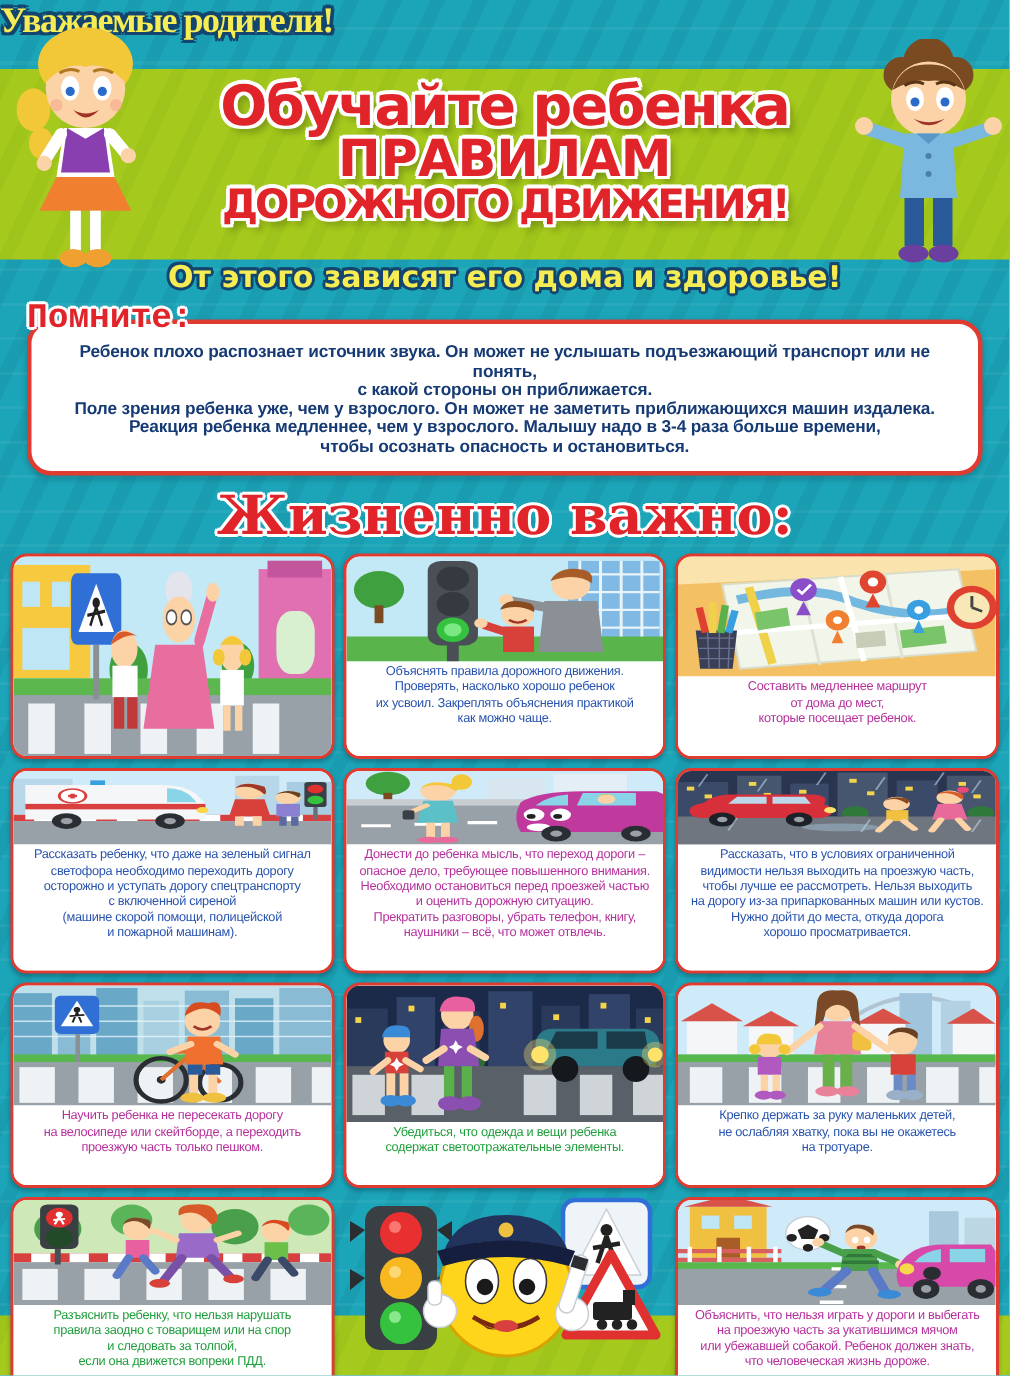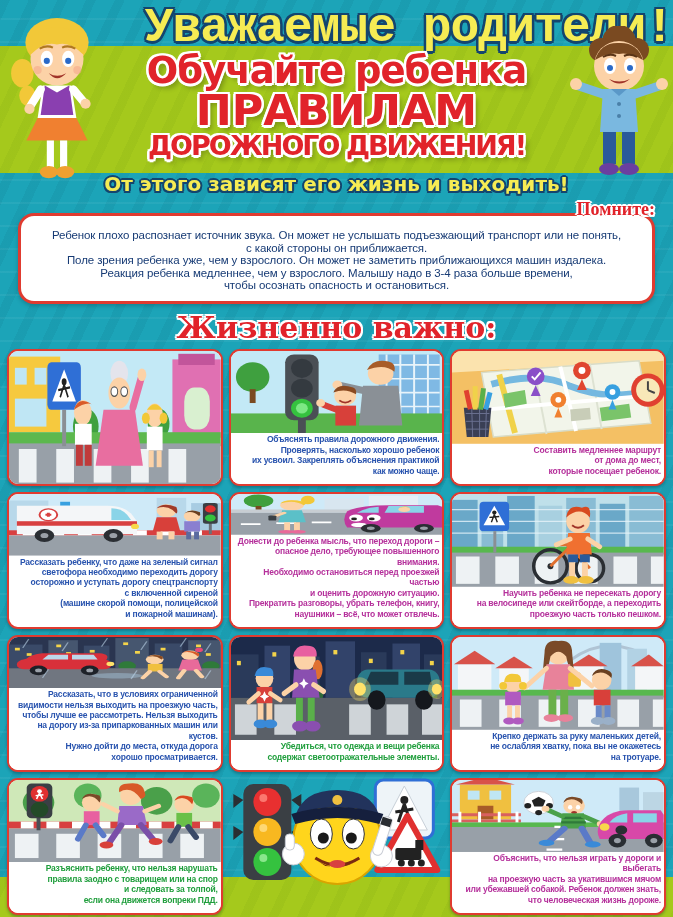--- a/index.html
+++ b/index.html
@@ -7,62 +7,62 @@
   .poster{position:relative;width:673px;height:917px;overflow:hidden;
     background-color:#1ca4b8;
     background-image:
       repeating-linear-gradient(115deg, rgba(0,60,80,.07) 0 9px, transparent 9px 26px),
       repeating-linear-gradient(0deg, rgba(255,255,255,.05) 0 2px, transparent 2px 23px);
   }
   
   .header{position:relative;height:199px;}
   .green-band{position:absolute;left:0;right:0;top:46px;height:127px;background:#a5c91c;
     background-image:repeating-linear-gradient(115deg, rgba(60,110,0,.06) 0 9px, transparent 9px 26px);}
-  .main-title{position:absolute;top:1px;left:0;width:100%;text-align:right;
-    font-family:Liberation Mono, monospace;font-weight:bold;font-size:48px;letter-spacing:-1px;
+  .main-title{position:absolute;top:1px;left:0;width:100%;text-align:left;
+    font-family:Liberation Serif, serif;font-weight:bold;font-size:24px;letter-spacing:-1px;
     color:#f6ec54;
     text-shadow:2.5px 0 0 #14456e,-2.5px 0 0 #14456e,0 2.5px 0 #14456e,0 -2.5px 0 #14456e,
       2px 2px 0 #14456e,-2px 2px 0 #14456e,2px -2px 0 #14456e,-2px -2px 0 #14456e;}
   .sub-title{position:absolute;top:52px;left:0;width:100%;text-align:center;line-height:1.0;
     font-family:"DejaVu Sans",sans-serif;font-weight:bold;color:#e1232a;
     text-shadow:2.5px 0 0 #fff,-2.5px 0 0 #fff,0 2.5px 0 #fff,0 -2.5px 0 #fff,
       2px 2px 0 #fff,-2px 2px 0 #fff,2px -2px 0 #fff,-2px -2px 0 #fff,4px 5px 5px rgba(0,0,0,.25);}
   .sub-title .l1{font-size:37px;letter-spacing:-1px;}
-  .sub-title .l2{font-size:43px;letter-spacing:0;}
+  .sub-title .l2{font-size:34px;letter-spacing:0;}
   .sub-title .l3{font-size:27px;letter-spacing:-2px;}
   .tagline{position:absolute;top:172px;left:0;width:100%;text-align:center;
     font-family:"DejaVu Sans",sans-serif;font-weight:bold;font-size:20px;color:#f6ec54;
     text-shadow:2px 0 0 #14456e,-2px 0 0 #14456e,0 2px 0 #14456e,0 -2px 0 #14456e,
       1.5px 1.5px 0 #14456e,-1.5px 1.5px 0 #14456e,1.5px -1.5px 0 #14456e,-1.5px -1.5px 0 #14456e;}
   .char{position:absolute;z-index:3;}
   .char.girl{left:6px;top:14px;width:102px;height:168px;}
   .char.boy{right:2px;top:26px;width:104px;height:160px;}
   
   .remember-wrap{position:relative;margin:14px 18px 0 18px;}
   .remember-box{background:#fff;border:3px solid #e03b30;border-radius:16px;
     padding:13px 10px 9px 10px;box-shadow:0 2px 4px rgba(0,30,40,.25);}
-  .remember-title{position:absolute;top:-14px;left:0;width:100%;text-align:right;
-    font-family:Liberation Serif, serif;font-weight:bold;font-size:18px;color:#e1232a;
+  .remember-title{position:absolute;top:-14px;left:0;width:100%;text-align:left;
+    font-family:Liberation Mono, monospace;font-weight:bold;font-size:23px;color:#e1232a;
     text-shadow:2px 0 0 #fff,-2px 0 0 #fff,0 2px 0 #fff,0 -2px 0 #fff,
       1.5px 1.5px 0 #fff,-1.5px 1.5px 0 #fff,1.5px -1.5px 0 #fff,-1.5px -1.5px 0 #fff;z-index:2;}
-  .remember-text{white-space:pre-line;text-align:center;color:#163a74;font-weight:normal;
+  .remember-text{white-space:pre-line;text-align:center;color:#163a74;font-weight:bold;
     font-size:11.5px;line-height:12.6px;letter-spacing:-0.1px;}
   
   .vital-title{margin-top:6px;text-align:center;font-family:"DejaVu Serif",serif;font-weight:bold;
-    font-size:30px;color:#e1232a;
+    font-size:36px;color:#e1232a;
     text-shadow:2px 0 0 #fff,-2px 0 0 #fff,0 2px 0 #fff,0 -2px 0 #fff,
       1.6px 1.6px 0 #fff,-1.6px 1.6px 0 #fff,1.6px -1.6px 0 #fff,-1.6px -1.6px 0 #fff;}
   .grid{position:relative;z-index:2;margin:4px 7px 0 7px;display:grid;
     grid-template-columns:repeat(3,1fr);grid-auto-rows:137px;gap:6px;}
   .card{background:#fff;border:2.5px solid #e03b30;border-radius:11px;overflow:hidden;
     display:flex;flex-direction:column;box-shadow:0 2px 3px rgba(0,30,40,.3);}
   .scene{flex:1 1 0;min-height:0;}
   .scene svg{width:100%;height:100%;display:block;}
-  .caption{flex:0 0 auto;padding:1px 3px 8px 3px;text-align:right;white-space:pre-line;
-    font-weight:bold;font-size:8.5px;line-height:10.4px;letter-spacing:-0.2px;background:#fff;}
+  .caption{flex:0 0 auto;padding:1px 3px 20px 3px;text-align:center;white-space:pre-line;
+    font-weight:normal;font-size:8.5px;line-height:10.4px;letter-spacing:-0.2px;background:#fff;}
   .mascot-cell{display:flex;align-items:flex-start;justify-content:center;}
   .mascot-cell svg{width:100%;height:110px;display:block;}
   
   .green-footer{position:absolute;left:0;right:0;bottom:0;height:40px;background:#a5c91c;z-index:1;
     background-image:repeating-linear-gradient(115deg, rgba(60,110,0,.06) 0 9px, transparent 9px 26px);}
 </style>
 </head>
 <body>
 
 <div class="poster">
@@ -71,21 +71,21 @@
     <div class="green-band"></div>
 
     <div class="main-title">Уважаемые родители!</div>
 
     <div class="sub-title">
       <div class="l1">Обучайте ребенка</div>
       <div class="l2">ПРАВИЛАМ</div>
       <div class="l3">ДОРОЖНОГО ДВИЖЕНИЯ!</div>
     </div>
 
-    <div class="tagline">От этого зависят его жизнь и выходить!</div>
+    <div class="tagline">От этого зависят его дома и здоровье!</div>
 
     <div class="char girl">
       <svg viewBox="0 0 100 165" preserveAspectRatio="xMidYMid meet">
         <ellipse cx="16" cy="58" rx="11" ry="14" fill="#f2c838"></ellipse>
         <ellipse cx="21" cy="80" rx="8" ry="10" fill="#f2c838"></ellipse>
         <ellipse cx="50" cy="28" rx="31" ry="24" fill="#f2c838"></ellipse>
         <circle cx="50" cy="44" r="26" fill="#fcd2a7"></circle>
         <path d="M24 40 Q28 12 50 13 Q72 12 76 40 Q62 26 50 30 Q38 26 24 40 Z" fill="#f2c838"></path>
         <ellipse cx="40" cy="44" rx="6" ry="8" fill="#fff"></ellipse>
           <circle cx="40" cy="46" r="3" fill="#2a6ac8"></circle>
@@ -341,21 +341,21 @@
           <path d="M178 30 Q184 22 194 28 Q195 32 193 34 Q186 24 178 30 Z" fill="#6a4020"></path>
           <rect x="178" y="42" width="16" height="16" fill="#8a7fd0"></rect>
           <rect x="180" y="58" width="5" height="12" fill="#5a6aa0"></rect>
             <rect x="188" y="58" width="5" height="12" fill="#5a6aa0"></rect>
           <rect x="203" y="14" width="3" height="48" fill="#6a7078"></rect>
           <rect x="197" y="14" width="15" height="32" rx="3" fill="#3a3f44"></rect>
           <circle cx="204.5" cy="23" r="5.5" fill="#e03030"></circle>
           <circle cx="204.5" cy="37" r="5.5" fill="#35c23f"></circle>
         </svg>
       </div>
-      <div class="caption" style="color: rgb(40, 83, 174); border-radius: 12px;">Рассказать ребенку, что даже на зеленый сигнал
+      <div class="caption" style="color: rgb(40, 83, 174);">Рассказать ребенку, что даже на зеленый сигнал
 светофора необходимо переходить дорогу
 осторожно и уступать дорогу спецтранспорту
 с включенной сиреной
 (машине скорой помощи, полицейской
 и пожарной машинам).</div>
     </div>
 
     <div class="card">
       <div class="scene">
         <svg viewBox="0 0 215 95" preserveAspectRatio="none">
@@ -392,73 +392,20 @@
           <circle cx="196" cy="80" r="10" fill="#2a2e33"></circle>
             <circle cx="196" cy="80" r="4" fill="#9aa0a8"></circle>
         </svg>
       </div>
       <div class="caption" style="color: rgb(181, 48, 155);">Донести до ребенка мысль, что переход дороги –
 опасное дело, требующее повышенного внимания.
 Необходимо остановиться перед проезжей частью
 и оценить дорожную ситуацию.
 Прекратить разговоры, убрать телефон, книгу,
 наушники – всё, что может отвлечь.</div>
-    </div>
-
-    <div class="card">
-      <div class="scene">
-        <svg viewBox="0 0 215 95" preserveAspectRatio="none">
-          <rect width="215" height="60" fill="#bfe0ea"></rect>
-          <rect x="0" y="6" width="26" height="50" fill="#6aa8c8"></rect>
-            <rect x="30" y="14" width="22" height="42" fill="#89bcd4"></rect>
-          <rect x="56" y="2" width="28" height="54" fill="#6aa8c8"></rect>
-            <rect x="88" y="12" width="24" height="44" fill="#a8d0e0"></rect>
-          <rect x="116" y="4" width="30" height="52" fill="#89bcd4"></rect>
-            <rect x="150" y="10" width="26" height="46" fill="#6aa8c8"></rect>
-          <rect x="180" y="2" width="35" height="54" fill="#89bcd4"></rect>
-          <g stroke="#e8f4fa" stroke-width="1.2" opacity=".8">
-            <line x1="0" y1="16" x2="215" y2="16"></line>
-              <line x1="0" y1="28" x2="215" y2="28"></line>
-              <line x1="0" y1="40" x2="215" y2="40"></line>
-          </g>
-          <rect x="0" y="54" width="215" height="8" fill="#58b84e"></rect>
-          <rect x="0" y="60" width="215" height="35" fill="#98a0a8"></rect>
-          <g fill="#eef2f4">
-              <rect x="4" y="64" width="24" height="28"></rect>
-              <rect x="44" y="64" width="24" height="28"></rect>
-              <rect x="84" y="64" width="24" height="28"></rect>
-              <rect x="124" y="64" width="24" height="28"></rect>
-              <rect x="164" y="64" width="24" height="28"></rect>
-              <rect x="202" y="64" width="13" height="28"></rect>
-            </g>
-          <rect x="42" y="38" width="3" height="22" fill="#8a8f94"></rect>
-          <rect x="28" y="8" width="30" height="30" rx="4" fill="#2f6fd6"></rect>
-          <path d="M43 12 L32 32 L54 32 Z" fill="#fff"></path>
-          <circle cx="43" cy="19" r="2.2" fill="#222"></circle>
-            <path d="M43 21 L40 29 M43 21 L46 29 M38 24 L48 23" stroke="#222" stroke-width="1.4"></path>
-          <circle cx="100" cy="74" r="17" fill="none" stroke="#2a2e33" stroke-width="3.5"></circle>
-          <circle cx="100" cy="74" r="3" fill="#2a2e33"></circle>
-          <circle cx="140" cy="76" r="14" fill="none" stroke="#2a2e33" stroke-width="3.5"></circle>
-          <path d="M100 74 L120 54 L140 76 M120 54 L112 50 M104 52 L122 52" stroke="#e07030" stroke-width="3" fill="none"></path>
-          <circle cx="128" cy="28" r="12" fill="#fcd2a7"></circle>
-          <path d="M116 24 Q118 10 132 14 Q142 10 140 24 Q130 12 116 24 Z" fill="#d84a20"></path>
-          <path d="M122 32 Q128 37 134 32" stroke="#a03328" stroke-width="2" fill="none"></path>
-          <path d="M118 40 L140 40 L142 62 L116 62 Z" fill="#f07030"></path>
-          <path d="M120 46 L106 52 M138 46 L150 54" stroke="#fcd2a7" stroke-width="5" stroke-linecap="round"></path>
-          <rect x="118" y="62" width="10" height="8" fill="#2a5a9a"></rect>
-            <rect x="130" y="62" width="10" height="8" fill="#2a5a9a"></rect>
-          <rect x="119" y="70" width="6" height="16" fill="#fcd2a7"></rect>
-            <rect x="132" y="70" width="6" height="16" fill="#fcd2a7"></rect>
-          <ellipse cx="121" cy="88" rx="8" ry="4" fill="#f0c040"></ellipse>
-            <ellipse cx="136" cy="88" rx="8" ry="4" fill="#f0c040"></ellipse>
-        </svg>
-      </div>
-      <div class="caption" style="color: rgb(181, 48, 155);">Научить ребенка не пересекать дорогу
-на велосипеде или скейтборде, а переходить
-проезжую часть только пешком.</div>
     </div>
 
     <div class="card">
       <div class="scene">
         <svg viewBox="0 0 215 95" preserveAspectRatio="none">
           <rect width="215" height="95" fill="#2a3550"></rect>
           <rect x="0" y="14" width="34" height="44" fill="#3a4a68"></rect>
             <rect x="40" y="6" width="30" height="52" fill="#46566f"></rect>
           <rect x="76" y="16" width="26" height="42" fill="#3a4a68"></rect>
             <rect x="108" y="2" width="34" height="56" fill="#46566f"></rect>
@@ -512,20 +459,73 @@
               <line x1="205" y1="62" x2="199" y2="78"></line>
           </g>
         </svg>
       </div>
       <div class="caption" style="color: rgb(40, 83, 174);">Рассказать, что в условиях ограниченной
 видимости нельзя выходить на проезжую часть,
 чтобы лучше ее рассмотреть. Нельзя выходить
 на дорогу из-за припаркованных машин или кустов.
 Нужно дойти до места, откуда дорога
 хорошо просматривается.</div>
+    </div>
+
+    <div class="card">
+      <div class="scene">
+        <svg viewBox="0 0 215 95" preserveAspectRatio="none">
+          <rect width="215" height="60" fill="#bfe0ea"></rect>
+          <rect x="0" y="6" width="26" height="50" fill="#6aa8c8"></rect>
+            <rect x="30" y="14" width="22" height="42" fill="#89bcd4"></rect>
+          <rect x="56" y="2" width="28" height="54" fill="#6aa8c8"></rect>
+            <rect x="88" y="12" width="24" height="44" fill="#a8d0e0"></rect>
+          <rect x="116" y="4" width="30" height="52" fill="#89bcd4"></rect>
+            <rect x="150" y="10" width="26" height="46" fill="#6aa8c8"></rect>
+          <rect x="180" y="2" width="35" height="54" fill="#89bcd4"></rect>
+          <g stroke="#e8f4fa" stroke-width="1.2" opacity=".8">
+            <line x1="0" y1="16" x2="215" y2="16"></line>
+              <line x1="0" y1="28" x2="215" y2="28"></line>
+              <line x1="0" y1="40" x2="215" y2="40"></line>
+          </g>
+          <rect x="0" y="54" width="215" height="8" fill="#58b84e"></rect>
+          <rect x="0" y="60" width="215" height="35" fill="#98a0a8"></rect>
+          <g fill="#eef2f4">
+              <rect x="4" y="64" width="24" height="28"></rect>
+              <rect x="44" y="64" width="24" height="28"></rect>
+              <rect x="84" y="64" width="24" height="28"></rect>
+              <rect x="124" y="64" width="24" height="28"></rect>
+              <rect x="164" y="64" width="24" height="28"></rect>
+              <rect x="202" y="64" width="13" height="28"></rect>
+            </g>
+          <rect x="42" y="38" width="3" height="22" fill="#8a8f94"></rect>
+          <rect x="28" y="8" width="30" height="30" rx="4" fill="#2f6fd6"></rect>
+          <path d="M43 12 L32 32 L54 32 Z" fill="#fff"></path>
+          <circle cx="43" cy="19" r="2.2" fill="#222"></circle>
+            <path d="M43 21 L40 29 M43 21 L46 29 M38 24 L48 23" stroke="#222" stroke-width="1.4"></path>
+          <circle cx="100" cy="74" r="17" fill="none" stroke="#2a2e33" stroke-width="3.5"></circle>
+          <circle cx="100" cy="74" r="3" fill="#2a2e33"></circle>
+          <circle cx="140" cy="76" r="14" fill="none" stroke="#2a2e33" stroke-width="3.5"></circle>
+          <path d="M100 74 L120 54 L140 76 M120 54 L112 50 M104 52 L122 52" stroke="#e07030" stroke-width="3" fill="none"></path>
+          <circle cx="128" cy="28" r="12" fill="#fcd2a7"></circle>
+          <path d="M116 24 Q118 10 132 14 Q142 10 140 24 Q130 12 116 24 Z" fill="#d84a20"></path>
+          <path d="M122 32 Q128 37 134 32" stroke="#a03328" stroke-width="2" fill="none"></path>
+          <path d="M118 40 L140 40 L142 62 L116 62 Z" fill="#f07030"></path>
+          <path d="M120 46 L106 52 M138 46 L150 54" stroke="#fcd2a7" stroke-width="5" stroke-linecap="round"></path>
+          <rect x="118" y="62" width="10" height="8" fill="#2a5a9a"></rect>
+            <rect x="130" y="62" width="10" height="8" fill="#2a5a9a"></rect>
+          <rect x="119" y="70" width="6" height="16" fill="#fcd2a7"></rect>
+            <rect x="132" y="70" width="6" height="16" fill="#fcd2a7"></rect>
+          <ellipse cx="121" cy="88" rx="8" ry="4" fill="#f0c040"></ellipse>
+            <ellipse cx="136" cy="88" rx="8" ry="4" fill="#f0c040"></ellipse>
+        </svg>
+      </div>
+      <div class="caption" style="color: rgb(181, 48, 155);">Научить ребенка не пересекать дорогу
+на велосипеде или скейтборде, а переходить
+проезжую часть только пешком.</div>
     </div>
 
     <div class="card">
       <div class="scene">
         <svg viewBox="0 0 215 95" preserveAspectRatio="none">
           <rect width="215" height="95" fill="#1c2a4a"></rect>
           <rect x="0" y="16" width="28" height="40" fill="#2a3a5a"></rect>
             <rect x="34" y="8" width="26" height="48" fill="#32436a"></rect>
           <rect x="66" y="18" width="24" height="38" fill="#2a3a5a"></rect>
             <rect x="96" y="4" width="30" height="52" fill="#32436a"></rect>

